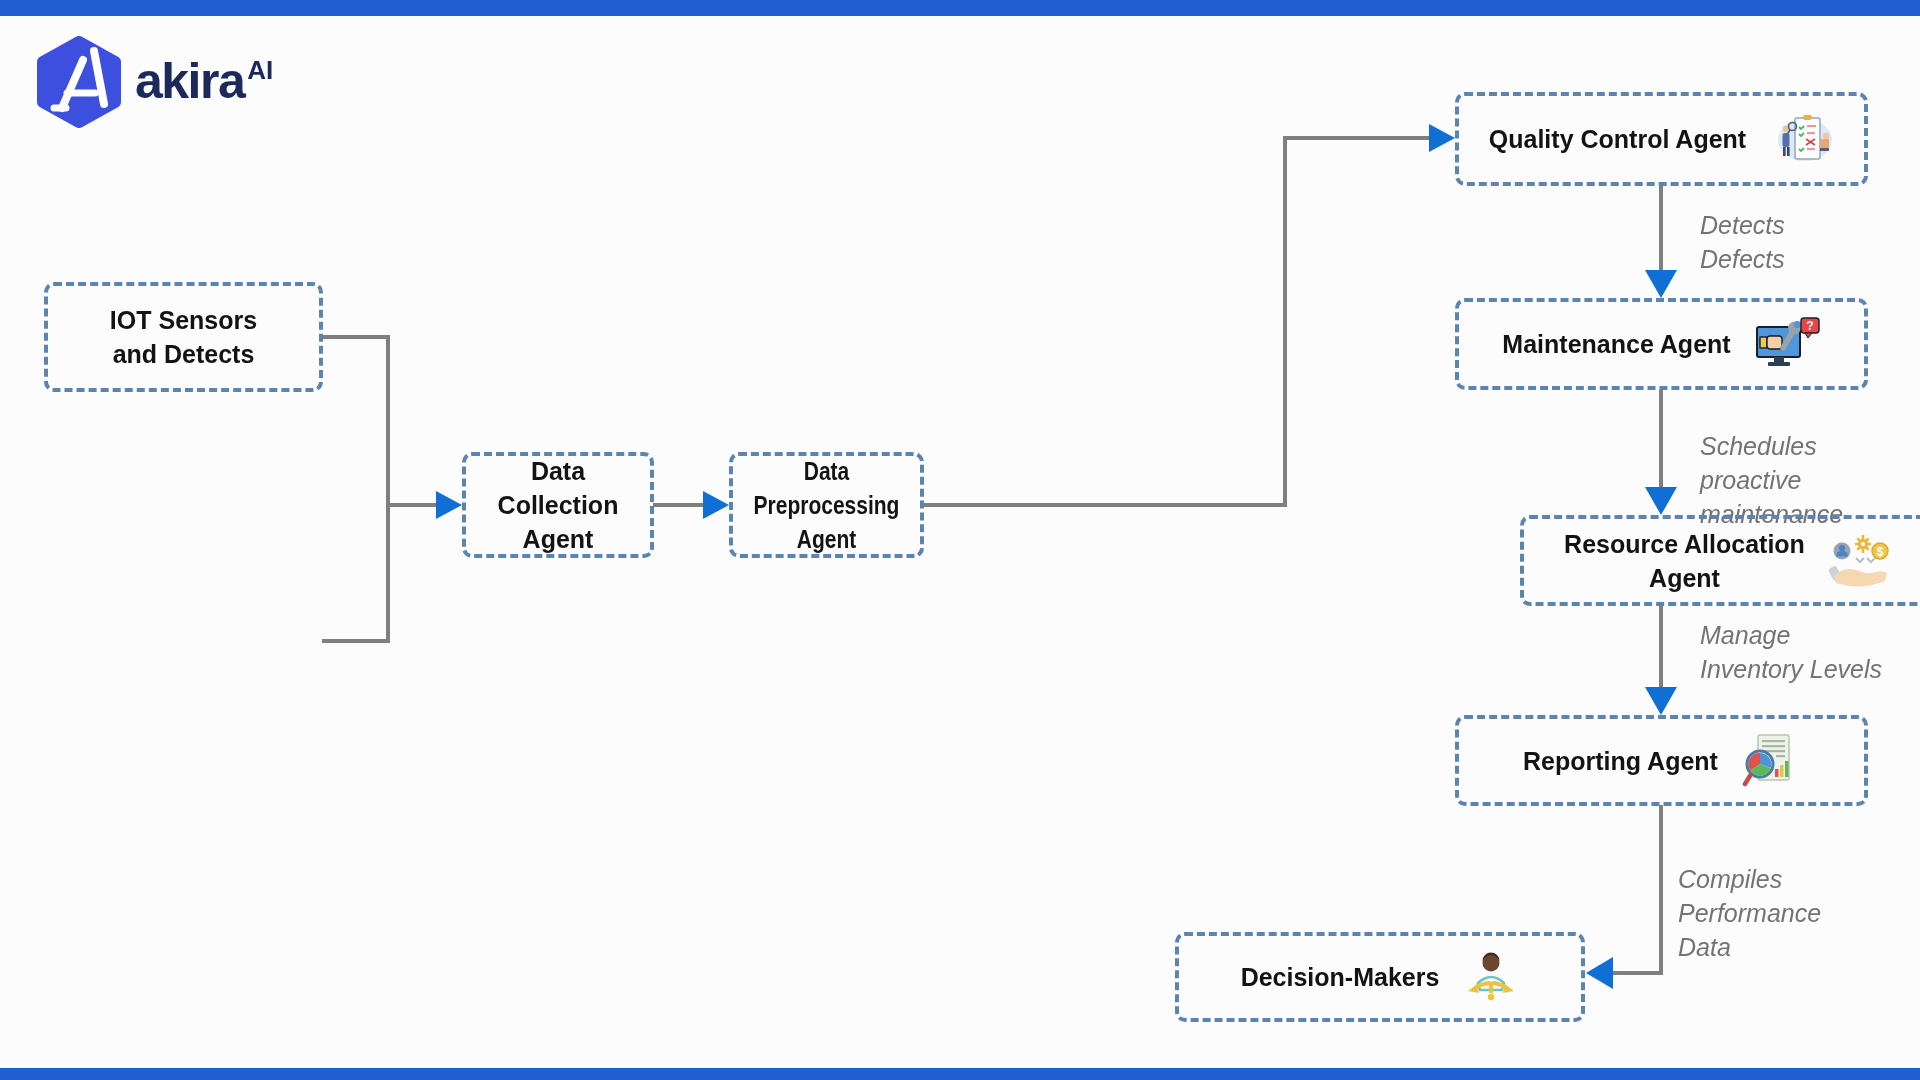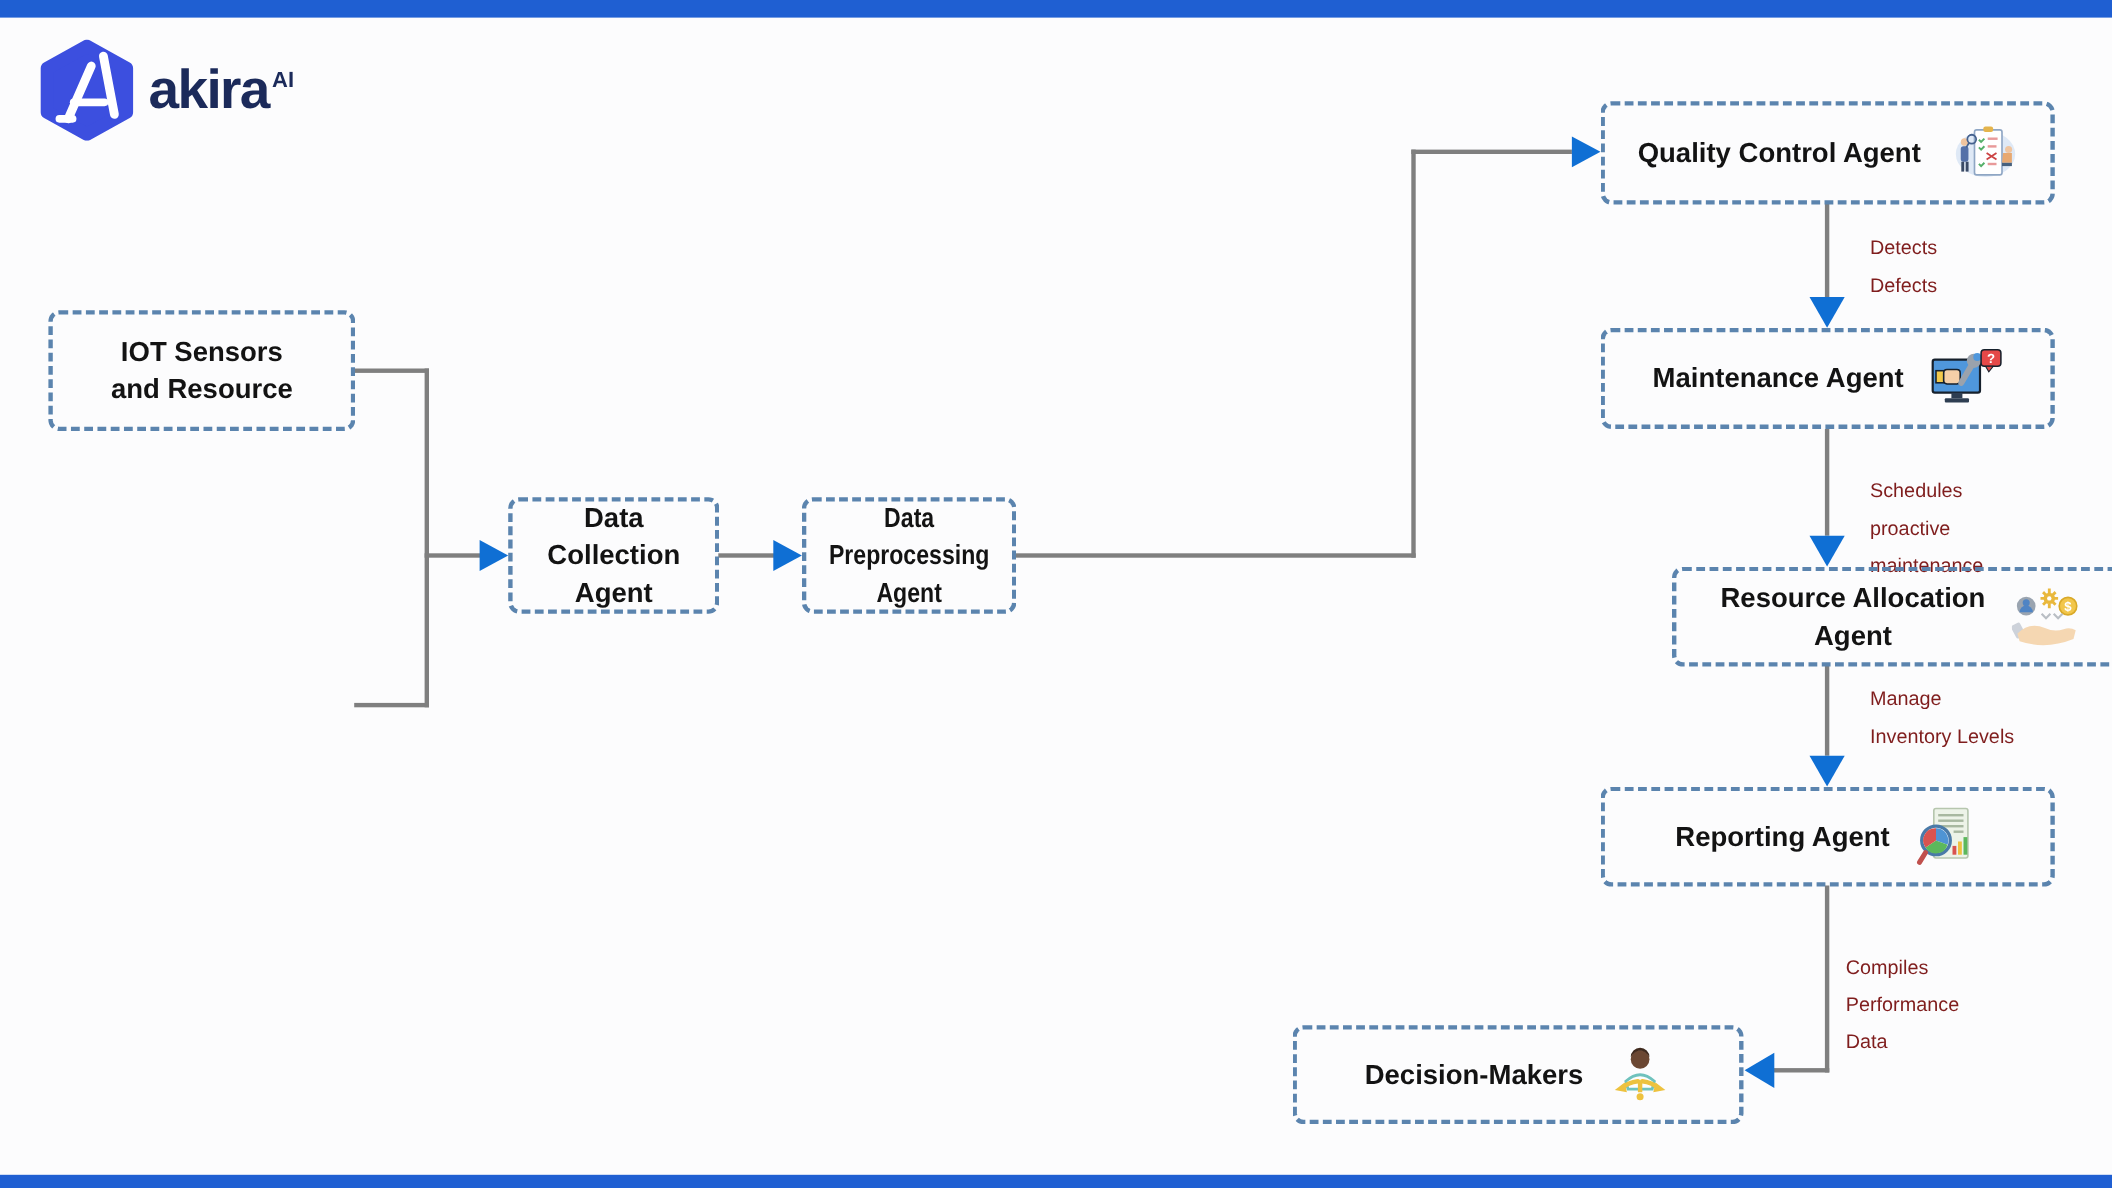--- a/index.html
+++ b/index.html
@@ -5,36 +5,36 @@
   html,body{margin:0;padding:0;background:#fcfcfd;}
   .canvas{position:relative;width:1920px;height:1080px;background:#fcfcfd;overflow:hidden;
           font-family:"Liberation Sans",sans-serif;}
   .bar{position:absolute;left:0;width:1920px;background:#1f5fd2;}
   .bar.top{top:0;height:16px;}
   .bar.bottom{top:1068px;height:12px;}
 
   
   .logo{position:absolute;left:33px;top:36px;display:flex;align-items:flex-start;}
   .wordmark{font-size:50px;font-weight:bold;color:#1b2a5a;letter-spacing:-1.5px;margin-left:10px;margin-top:16px;}
-  .wordmark .sup{font-size:20px;position:relative;top:-19px;margin-left:3px;letter-spacing:0;}
+  .wordmark .sup{font-size:26px;position:relative;top:-19px;margin-left:3px;letter-spacing:0;}
 
   
   .node{position:absolute;box-sizing:border-box;border:4px dashed #5b84ae;border-radius:10px;
         display:flex;align-items:center;justify-content:center;gap:24px;padding:0 6px;}
   .node-label{font-weight:bold;font-size:25px;line-height:34px;color:#131313;text-align:center;white-space:pre-line;}
   .node-label.squeeze{transform:scaleX(0.84);}
   .node-icon{flex:0 0 auto;display:flex;}
 
   
   .line{position:absolute;background:#7f7f7f;}
   .arr-r{position:absolute;width:0;height:0;border-top:14px solid transparent;border-bottom:14px solid transparent;border-left:26px solid #0f6fd4;}
   .arr-d{position:absolute;width:0;height:0;border-left:16px solid transparent;border-right:16px solid transparent;border-top:28px solid #0f6fd4;}
   .arr-l{position:absolute;width:0;height:0;border-top:16px solid transparent;border-bottom:16px solid transparent;border-right:27px solid #0f6fd4;}
 
-  .edge-label{position:absolute;font-size:18px;line-height:34px;color:#7f1d1d;white-space:pre-line;}
+  .edge-label{position:absolute;font-size:25px;line-height:34px;color:#737373;white-space:pre-line;font-style:italic;}
 </style>
 </head>
 <body>
 
 <div class="canvas">
 
   <div class="bar top"></div>
   <div class="bar bottom"></div>
 
   <div class="logo">
@@ -83,21 +83,21 @@
 proactive
 maintenance</div>
   <div class="edge-label" style="left:1678px;top:862px;width:170px">Compiles
 Performance
 Data</div>
   <div class="edge-label" style="left:1700px;top:618px;width:220px">Manage
 Inventory Levels</div>
 
   <div class="node" style="left:44px;top:282px;width:279px;height:110px">
     <span class="node-label">IOT Sensors
-and Resource</span>
+and Detects</span>
   </div>
 
 
   <div class="node" style="left:462px;top:452px;width:192px;height:106px">
     <span class="node-label">Data Collection
 Agent</span>
   </div>
 
   <div class="node" style="left:729px;top:452px;width:195px;height:106px">
     <span class="node-label squeeze">Data Preprocessing

